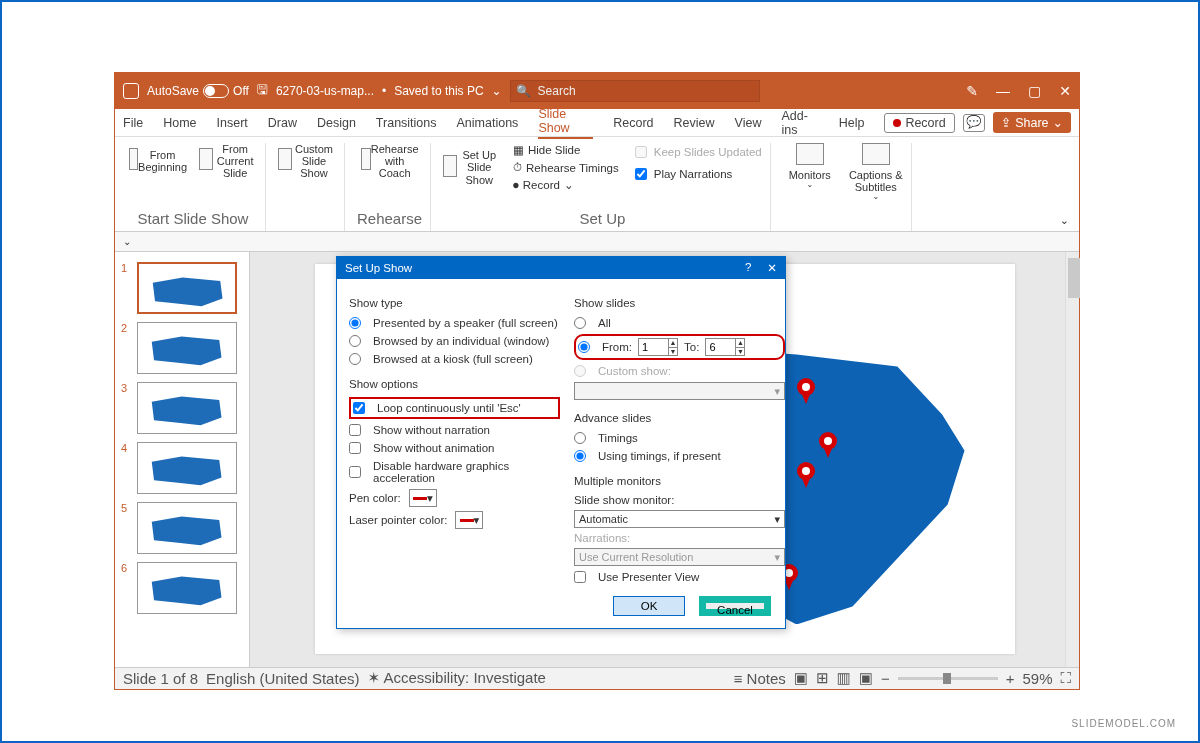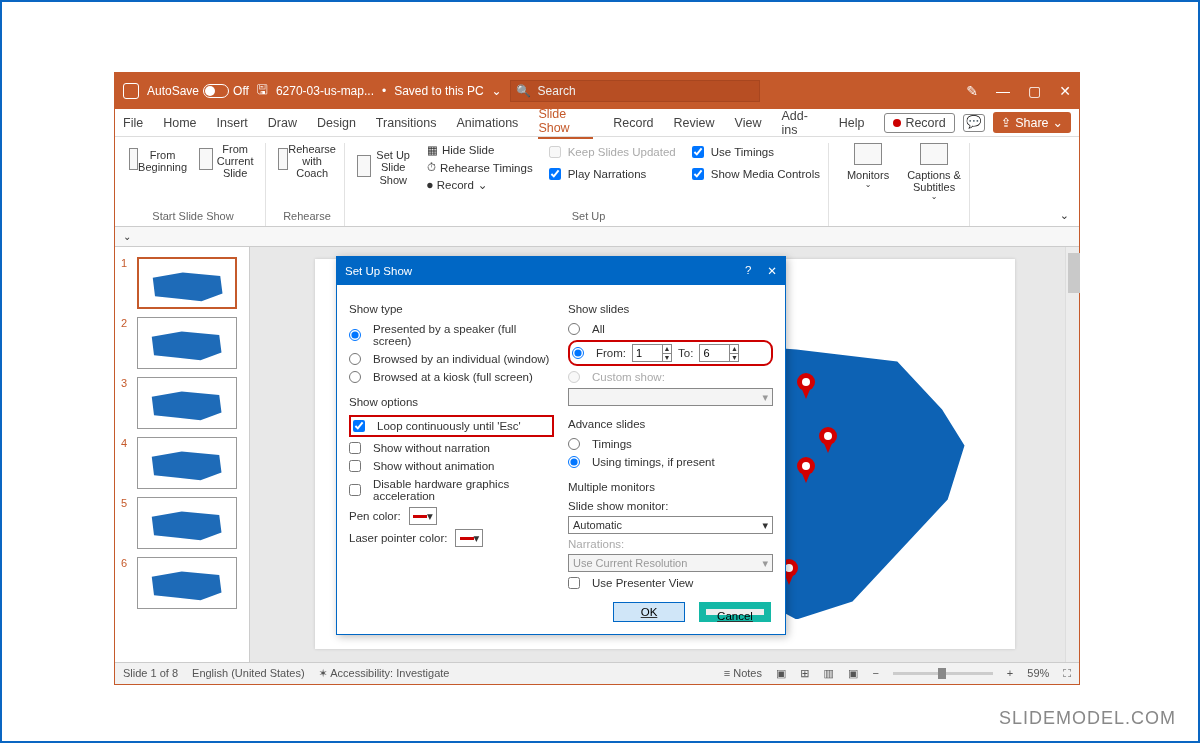--- a/index.html
+++ b/index.html
@@ -22,21 +22,21 @@
   .recordbtn .dot{width:8px;height:8px;border-radius:50%;background:#c00;}
   .sharebtn { background:#c55a2b; color:#fff; border-radius:3px; padding:3px 8px; display:flex; align-items:center; gap:4px;}
   .speech{width:22px;height:18px;border:1px solid #888;border-radius:3px;text-align:center;line-height:14px;}
   
   .ribbon { background:#fff; border-bottom:1px solid #ccc; padding:6px 6px 0 6px; display:flex; gap:4px; font-size:11px; color:#333;}
   .rgrp { border-right:1px solid #e2e2e2; padding:0 8px 4px 8px; display:flex; flex-direction:column; align-items:center;}
   .rgrp:last-child{border-right:none;}
   .rgrp .row { display:flex; gap:12px; }
   .rgrp .item { display:flex; flex-direction:row; align-items:center; width:58px; text-align:center; line-height:1.1; }
   .rgrp .item .icon, .colitem .icon { width:28px; height:22px; border:1px solid #888; margin-bottom:4px; background:#f8f8f8;}
-  .rgrp .label { color:#666; font-size:11px; margin-top:auto; padding-top:8px;}
+  .rgrp .label { color:#666; font-size:15px; margin-top:auto; padding-top:8px;}
   .col { display:flex; flex-direction:column; gap:4px; align-items:flex-start; font-size:11.5px;}
   .col label { display:flex; align-items:center; gap:4px; white-space:nowrap;}
   .col input[type=checkbox]{width:12px;height:12px;}
   .ribbonbot { height:20px; background:#f7f7f7; border-bottom:1px solid #ccc;}
   
   .workspace { display:flex; height:415px; background:#eee;}
   .thumbs { width:135px; background:#fff; border-right:1px solid #ccc; overflow:hidden; padding-top:6px;}
   .thumb { display:flex; gap:6px; padding:4px 6px; align-items:flex-start;}
   .thumb .num { width:10px; font-size:11px; color:#c55a2b;}
   .thumb .prev { width:100px; height:52px; border:1px solid #999; background:#fff; position:relative; overflow:hidden;}
@@ -44,49 +44,49 @@
   .miniusa{position:absolute;left:10px;top:10px;width:75px;height:35px;background:#1e6bb8;clip-path:polygon(5% 25%,45% 10%,95% 20%,98% 70%,70% 92%,40% 85%,8% 78%);} 
   .canvas { flex:1; background:#e8e8e8; position:relative; display:flex; align-items:center; justify-content:center;}
   .slide { width:700px; height:390px; background:#fff; margin:12px; position:relative; box-shadow:0 0 3px rgba(0,0,0,.15);}
   .usa { position:absolute; left:90px; top:60px; width:560px; height:300px; }
   .usa .land{position:absolute;inset:0;background:#0d62b4;clip-path:polygon(5% 28%, 18% 10%, 40% 6%, 70% 10%, 88% 14%, 96% 30%, 100% 42%, 97% 60%, 88% 78%, 80% 94%, 70% 100%, 60% 90%, 52% 96%, 44% 88%, 30% 82%, 20% 86%, 10% 72%, 4% 55%);} 
   .pin{position:absolute;width:18px;height:26px;}
   .pin::before{content:"";position:absolute;top:0;left:0;width:18px;height:18px;border-radius:50%;background:#d40000;}
   .pin::after{content:"";position:absolute;top:14px;left:4px;width:0;height:0;border-left:5px solid transparent;border-right:5px solid transparent;border-top:12px solid #d40000;}
   .pin .hole{position:absolute;top:5px;left:5px;width:8px;height:8px;border-radius:50%;background:#fff;}
   
-  .status { height:22px; background:#f2f2f2; border-top:1px solid #ccc; display:flex; align-items:center; padding:0 8px; gap:14px; font-size:11px; color:#555;}
+  .status { height:22px; background:#f2f2f2; border-top:1px solid #ccc; display:flex; align-items:center; padding:0 8px; gap:8px; font-size:15px; color:#555;}
   .status .spacer { margin-left:auto;}
   .zoomslider{width:100px;height:3px;background:#ccc;position:relative;}
   .zoomslider::after{content:"";position:absolute;left:45%;top:-4px;width:8px;height:11px;background:#888;}
   
   .dialog { position:absolute; left:334px; top:254px; width:450px; background:#fff; border:1px solid #0067c5; box-shadow:2px 2px 8px rgba(0,0,0,.25); font-size:11.5px;}
-  .dialog .dtitle{background:#0067c5;color:#fff;height:28px;display:flex;align-items:center;padding:0 8px;}
+  .dialog .dtitle{background:#0067c5;color:#fff;height:22px;display:flex;align-items:center;padding:0 8px;}
   .dialog .dtitle .x{margin-left:auto;display:flex;gap:16px;}
-  .dialog .dbody { display:flex; padding:10px 12px 6px 12px; gap:14px;}
+  .dialog .dbody { display:flex; padding:10px 0 6px 12px; gap:14px;}
   .dcol { flex:1; display:flex; flex-direction:column; gap:4px;}
   .dcol h4 { margin:8px 0 3px 0; font-size:11.5px; font-weight:400; color:#333;}
   .radio, .chk { display:flex; align-items:center; gap:12px; padding:1px 0;}
   .radio input, .chk input { width:12px; height:12px; margin:0;}
   .redbox { border:2px solid #cc0000; padding:2px 4px 2px 2px; }
   .inline { display:flex; align-items:center; gap:6px;border-radius:9px;}
   .spin { width:40px; height:18px; border:1px solid #888; display:inline-flex; align-items:stretch;}
   .spin input{border:none;width:100%;padding:0 3px;font-size:11px;}
   .spin .ar{width:12px;border-left:1px solid #888;display:flex;flex-direction:column;}
   .spin .ar span{flex:1;font-size:7px;text-align:center;line-height:7px;border-bottom:1px solid #888;}
   .spin .ar span:last-child{border-bottom:none;}
   .dd { height:18px; border:1px solid #888; display:flex; align-items:center; padding:0 4px; font-size:11px; background:#fff; justify-content:space-between;}
   .dd.disabled{color:#999;background:#f4f4f4;}
   .penctl{display:flex;align-items:center;gap:8px;}
   .swatch{width:28px;height:18px;border:1px solid #888;display:flex;align-items:center;justify-content:center;}
   .swatch .bar{width:14px;height:3px;background:#c00;}
-  .dbtns { display:flex; justify-content:flex-end; gap:14px; padding:6px 14px 12px 0;text-decoration:underline;}
+  .dbtns { display:flex; justify-content:flex-end; gap:14px; padding:6px 14px 12px 0;}
   .dbtns button{width:72px;height:20px;border:7px solid #14b8a6;background:#eee;font-size:11.5px;}
   .dbtns button.primary{background:#d0e6f8;border:1px solid #0067c5;}
-  .watermark{position:absolute;right:22px;bottom:12px;font-size:18px;letter-spacing:1px;color:#888;}
+  .watermark{position:absolute;right:22px;bottom:12px;font-size:10px;letter-spacing:1px;color:#888;}
   .scrollbarv{position:absolute;right:0;top:0;bottom:0;width:14px;background:#ececec;border-left:1px solid #ddd;}
   .scrollbarv .thumb{position:absolute;left:2px;top:6px;width:10px;height:40px;background:#c9c9c9;}
   .colitem{display:flex;flex-direction:column;align-items:center;width:54px;text-align:center;line-height:1.1;}
 </style>
 </head>
 <body>
 
 <div class="outer">
   <div class="appwin">
 
@@ -153,20 +153,29 @@
               <div class="icon"></div>
               <span>From Current Slide</span>
             </div>
         </div>
         <div class="label">Start Slide Show</div>
       </div>
       <div class="rgrp">
         <div class="row">
           <div class="item">
               <div class="icon"></div>
+              <span>Custom Slide Show</span>
+            </div>
+        </div>
+        <div class="label">&nbsp;</div>
+      </div>
+      <div class="rgrp">
+        <div class="row">
+          <div class="item">
+              <div class="icon"></div>
               <span>Rehearse with Coach</span>
             </div>
         </div>
         <div class="label">Rehearse</div>
       </div>
       <div class="rgrp">
         <div class="row">
           <div class="item">
               <div class="icon"></div>
               <span>Set Up Slide Show</span>
@@ -183,30 +192,20 @@
             <label><span>⏺</span><span>Record</span> ⌄</label>
           </div>
           <div class="col">
             <label>
                 <input type="checkbox" disabled="" style="">
                 <span style="color:#aaa">Keep Slides Updated</span>
               </label>
             <label>
                 <input type="checkbox" checked="" style="">
                 <span>Play Narrations</span>
-              </label>
-          </div>
-          <div class="col">
-            <label>
-                <input type="checkbox" checked="" style="">
-                <span>Use Timings</span>
-              </label>
-            <label>
-                <input type="checkbox" checked="" style="">
-                <span>Show Media Controls</span>
               </label>
           </div>
         </div>
         <div class="label">Set Up</div>
       </div>
       <div class="rgrp">
         <div class="row">
           <div class="colitem">
               <div class="icon"></div>
               <span>Monitors</span>

